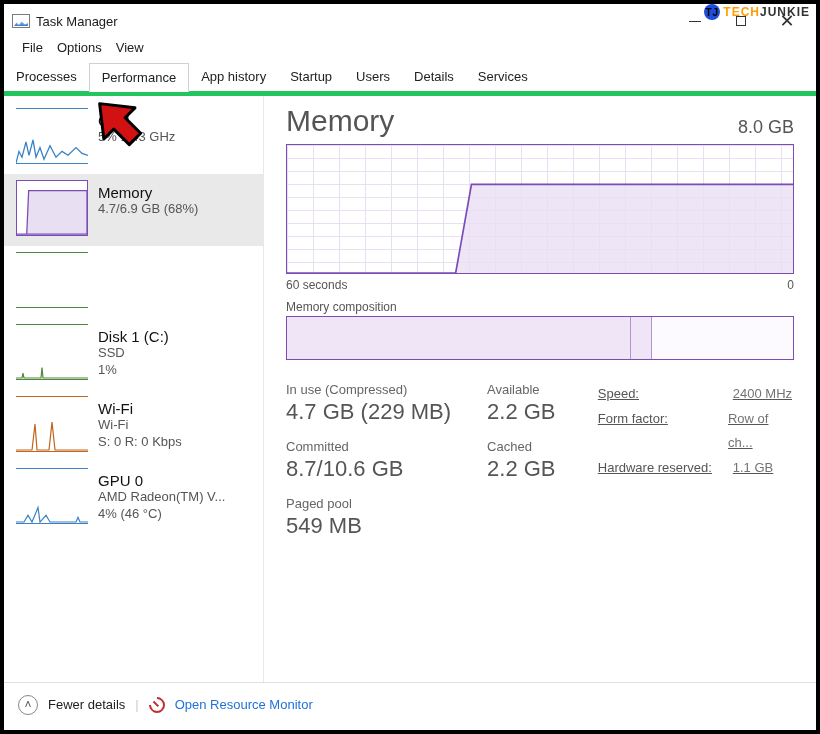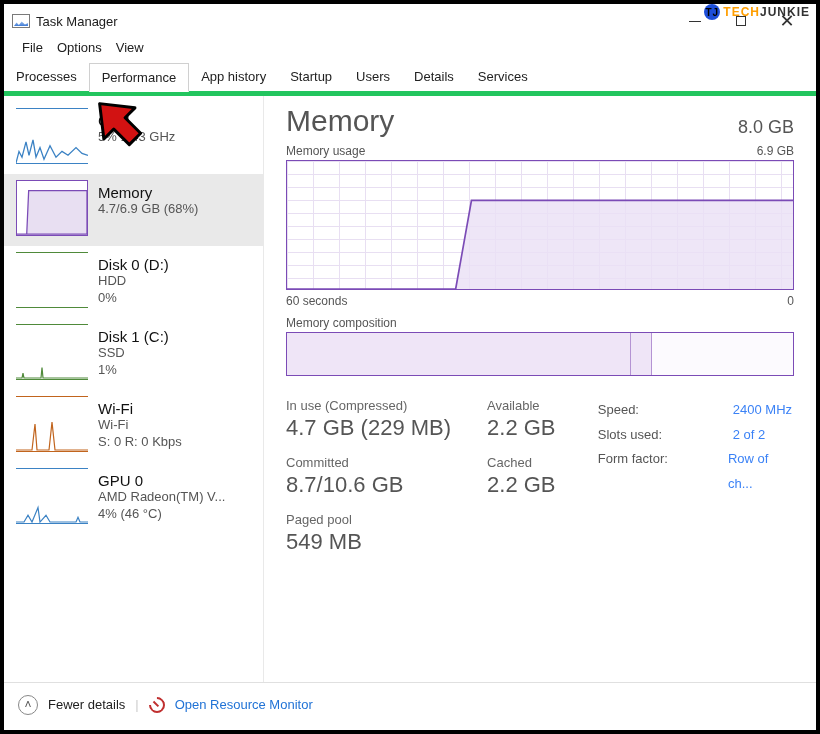--- a/index.html
+++ b/index.html
@@ -175,21 +175,21 @@
   .stats {
     display: flex;
     gap: 18px;
   }
   .statcol {}
   .statlbl { font-size: 13px; color: #666; white-space: nowrap; }
   .statval { font-size: 22px; color: #555; margin: 2px 0 14px 0; white-space: nowrap; }
   .spectbl { font-size: 13px; color: #555; }
   .spectbl .row { display: flex; gap: 10px; line-height: 1.9; }
   .spectbl .k { width: 125px; }
-  .spectbl .v { color: #3b82f6; }
+  .spectbl .v { color: #737373; }
   .footer {
     border-top: 1px solid #e0e0e0;
     height: 44px;
     display: flex;
     align-items: center;
     gap: 10px;
     padding: 0 14px;
     font-size: 13px;
   }
   .circle {
@@ -274,25 +274,20 @@
         </svg>
       </div>
       <div class="cardtxt">
         <div class="ct-title">Memory</div>
         <div class="ct-sub">4.7/6.9 GB (68%)</div>
       </div>
     </div>
 
     <div class="card">
       <div class="thumb clr-disk"></div>
-      <div class="cardtxt">
-        <div class="ct-title">Disk 0 (D:)</div>
-        <div class="ct-sub">HDD</div>
-        <div class="ct-sub">0%</div>
-      </div>
     </div>
 
     <div class="card">
       <div class="thumb clr-disk">
         <svg viewBox="0 0 72 56" preserveAspectRatio="none">
           <polyline points="0,55 6,55 7,50 8,55 25,55 26,44 27,55 72,55" fill="none" stroke="#4f8a3a" stroke-width="1.2"></polyline>
         </svg>
       </div>
       <div class="cardtxt">
         <div class="ct-title">Disk 1 (C:)</div>
@@ -325,24 +320,20 @@
         <div class="ct-sub">AMD Radeon(TM) V...</div>
         <div class="ct-sub">4% (46 °C)</div>
       </div>
     </div>
   </div>
 
   <div class="main">
     <div class="hdr">
       <h1>Memory</h1>
       <div class="total">8.0 GB</div>
-    </div>
-    <div class="chartlbl">
-      <span>Memory usage</span>
-      <span>6.9 GB</span>
     </div>
     <div class="bigchart">
       <div class="grid"></div>
       <svg viewBox="0 0 480 130" preserveAspectRatio="none">
         <path d="M0,130 L160,130 L175,40 L480,40 L480,130 Z" fill="rgba(234,224,245,0.8)"></path>
         <polyline points="0,130 160,130 175,40 480,40" fill="none" stroke="#7b4bb6" stroke-width="1.6"></polyline>
       </svg>
     </div>
     <div class="axis">
       <span>60 seconds</span>
@@ -378,32 +369,32 @@
       <div class="statcol" style="width:90px;">
         <div>
           <div class="statlbl">Available</div>
           <div class="statval">2.2 GB</div>
         </div>
         <div>
           <div class="statlbl">Cached</div>
           <div class="statval">2.2 GB</div>
         </div>
       </div>
-      <div class="spectbl" style="margin-left:6px;">
+      <div class="spectbl" style="margin-left:6px;text-decoration:underline;">
         <div class="row">
               <span class="k">Speed:</span>
               <span class="v">2400 MHz</span>
             </div>
         <div class="row">
-              <span class="k">Slots used:</span>
-              <span class="v">2 of 2</span>
+              <span class="k">Form factor:</span>
+              <span class="v">Row of ch...</span>
             </div>
         <div class="row">
-              <span class="k">Form factor:</span>
-              <span class="v">Row of ch...</span>
+              <span class="k">Hardware reserved:</span>
+              <span class="v">1.1 GB</span>
             </div>
       </div>
     </div>
   </div>
 </div>
 
 <div class="footer">
   <span class="circle">˄</span>
   <span>Fewer details</span>
   <span class="sep">|</span>

